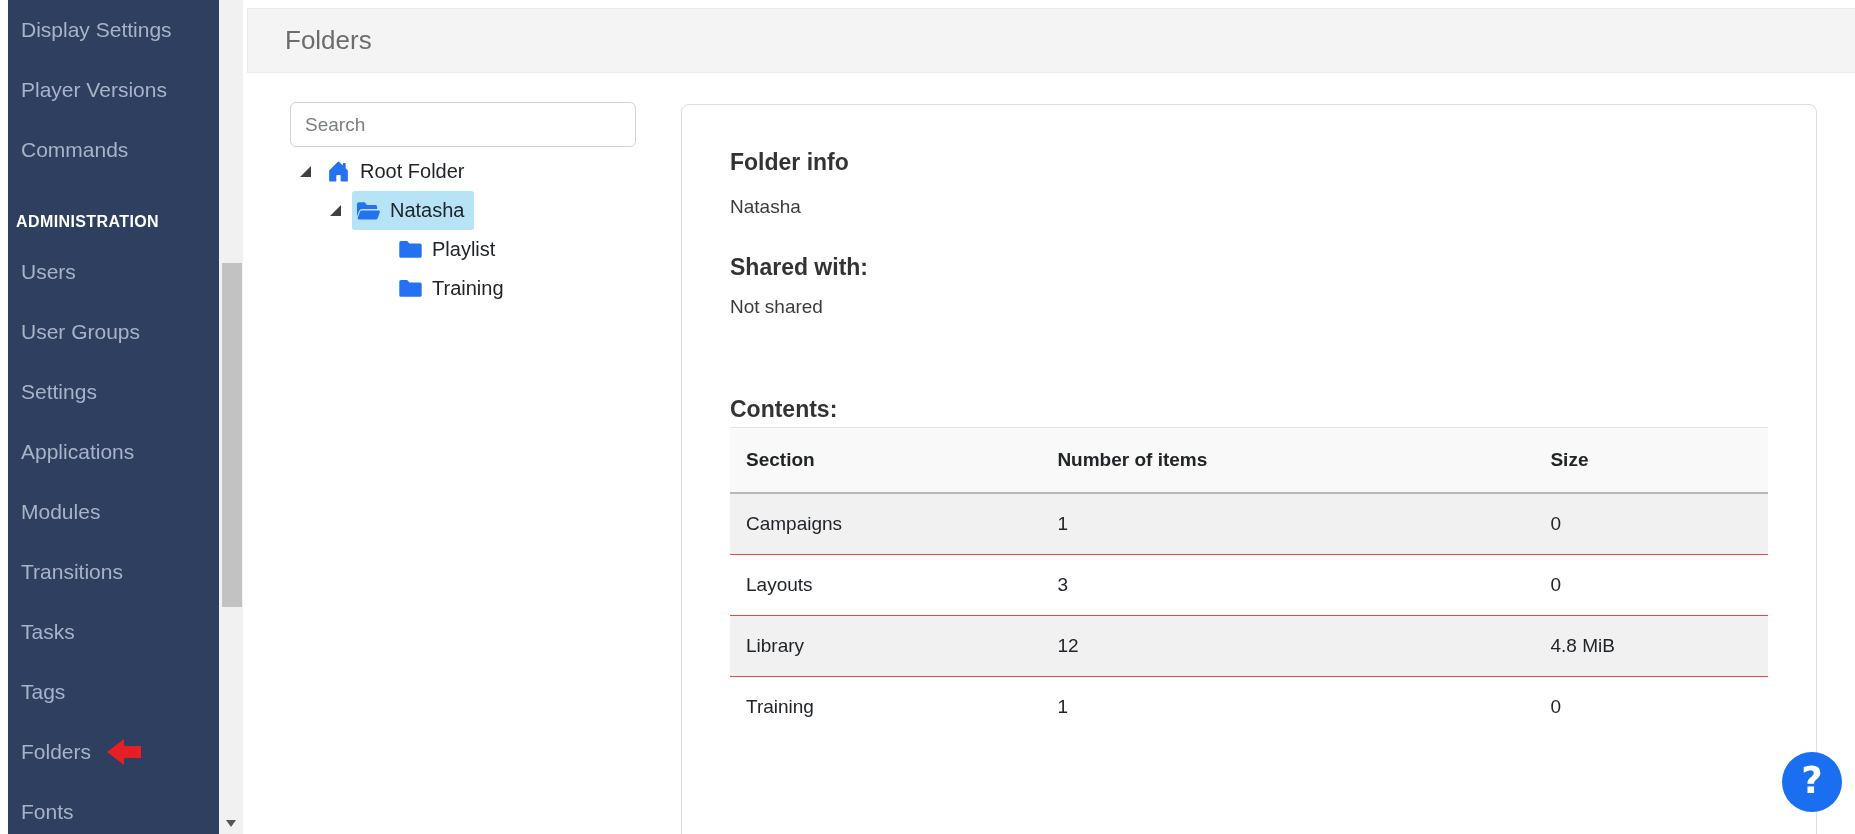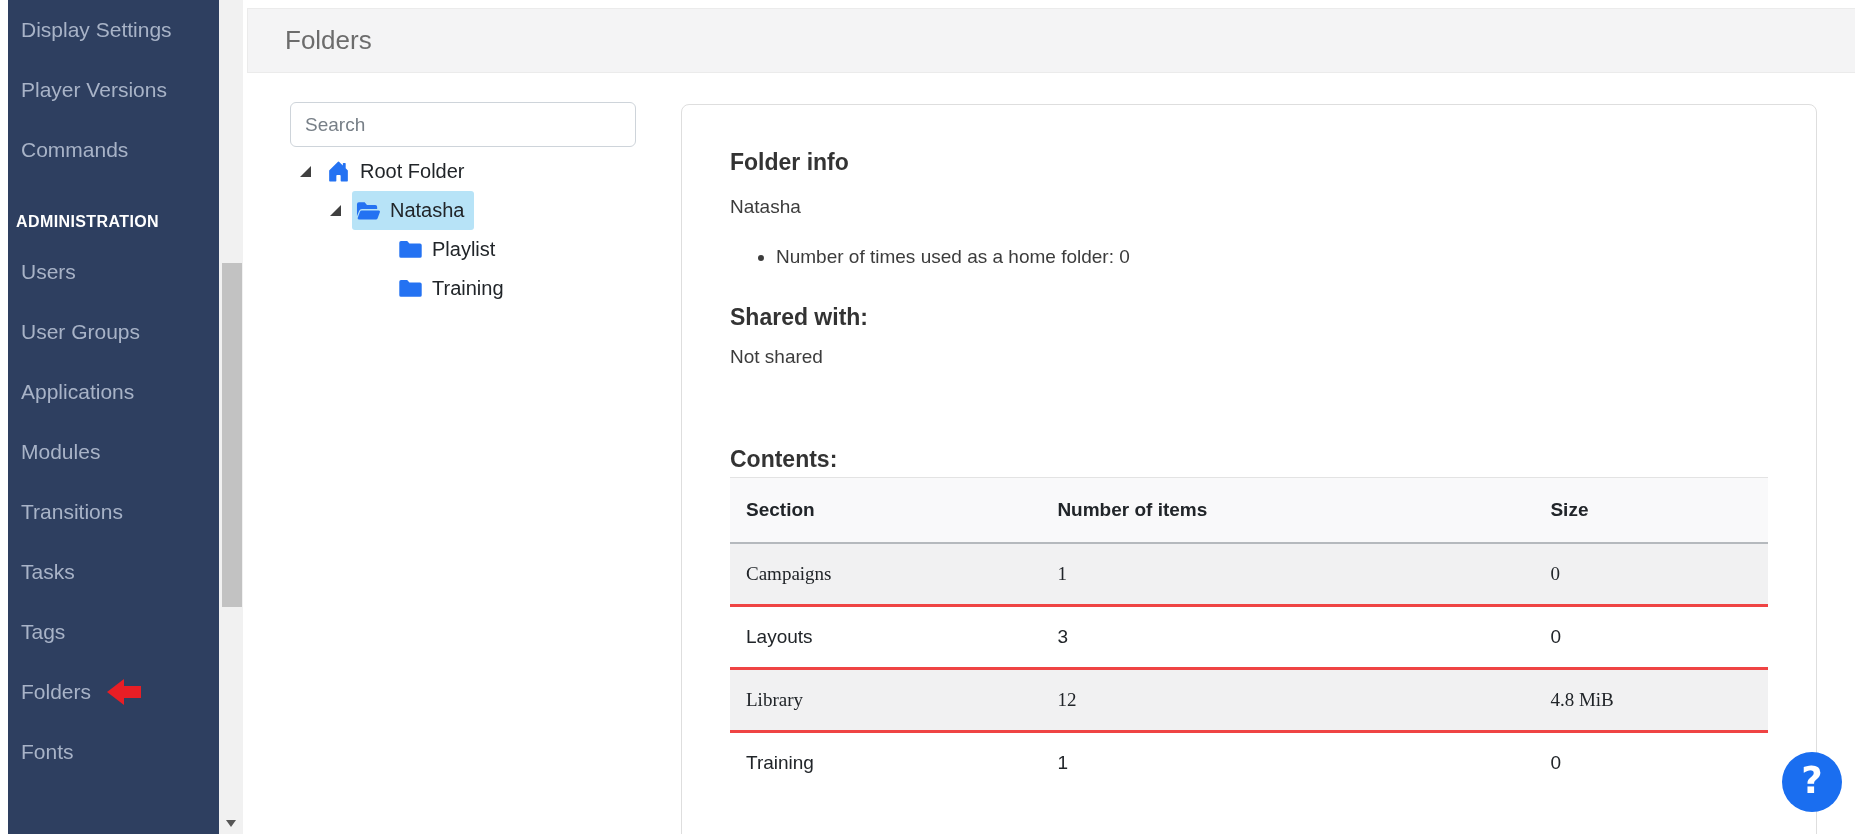--- a/index.html
+++ b/index.html
@@ -84,23 +84,23 @@
   .shared-value{margin-top:15px;}
   .contents-heading{margin-top:78px !important;}
   .contents-table{
     width:100%;margin-top:4px;border-collapse:collapse;font-size:19px;color:#212529;
   }
   .contents-table th{
     text-align:left;font-weight:700;padding:21px 16px;background:#f9f9fa;
     border-top:1px solid #e3e3e3;border-bottom:2px solid #b5b9bd;
   }
   .contents-table td{padding:19px 16px;}
-  .contents-table tbody tr{border-top:3px solid #ef4444;}
+  .contents-table tbody tr{border-top:1px solid #ef4444;}
   .contents-table tbody tr:first-child{border-top:none;}
-  .contents-table tbody tr.striped{background:#f1f1f2;font-family:Liberation Serif, serif;}
+  .contents-table tbody tr.striped{background:#f1f1f2;}
   .col-section{width:30%;}
   .col-count{width:47.5%;}
   .col-size{width:22.5%;}
   
   .help-btn{
     position:absolute;left:1782px;top:752px;width:60px;height:60px;border-radius:50%;
     background:#1a6ef0;color:#ffffff;border:none;cursor:pointer;z-index:5;
     display:flex;align-items:center;justify-content:center;
     font-size:37px;font-weight:800;font-family:"DejaVu Sans","Liberation Sans",sans-serif;
     line-height:1;padding:0 0 4px 0;
@@ -123,20 +123,23 @@
     <li class="side-section">
         <span>ADMINISTRATION</span>
       </li>
     <li class="side-item">
         <span>Users</span>
       </li>
     <li class="side-item">
         <span>User Groups</span>
       </li>
     <li class="side-item">
+        <span>Settings</span>
+      </li>
+    <li class="side-item">
         <span>Applications</span>
       </li>
     <li class="side-item">
         <span>Modules</span>
       </li>
     <li class="side-item">
         <span>Transitions</span>
       </li>
     <li class="side-item">
         <span>Tasks</span>
@@ -219,23 +222,20 @@
           </svg>
       </span>
       <span>Training</span>
     </a>
   </div>
 </div>
 
 <section class="card">
   <h2>Folder info</h2>
   <div class="plain folder-name">Natasha</div>
-  <ul class="detail-list">
-    <li>Number of times used as a home folder: 0</li>
-  </ul>
   <h2 class="shared-heading">Shared with:</h2>
   <div class="plain shared-value">Not shared</div>
   <h2 class="contents-heading">Contents:</h2>
 
   <table class="contents-table">
     <thead>
       <tr>
         <th class="col-section">Section</th>
         <th class="col-count">Number of items</th>
         <th class="col-size">Size</th>

